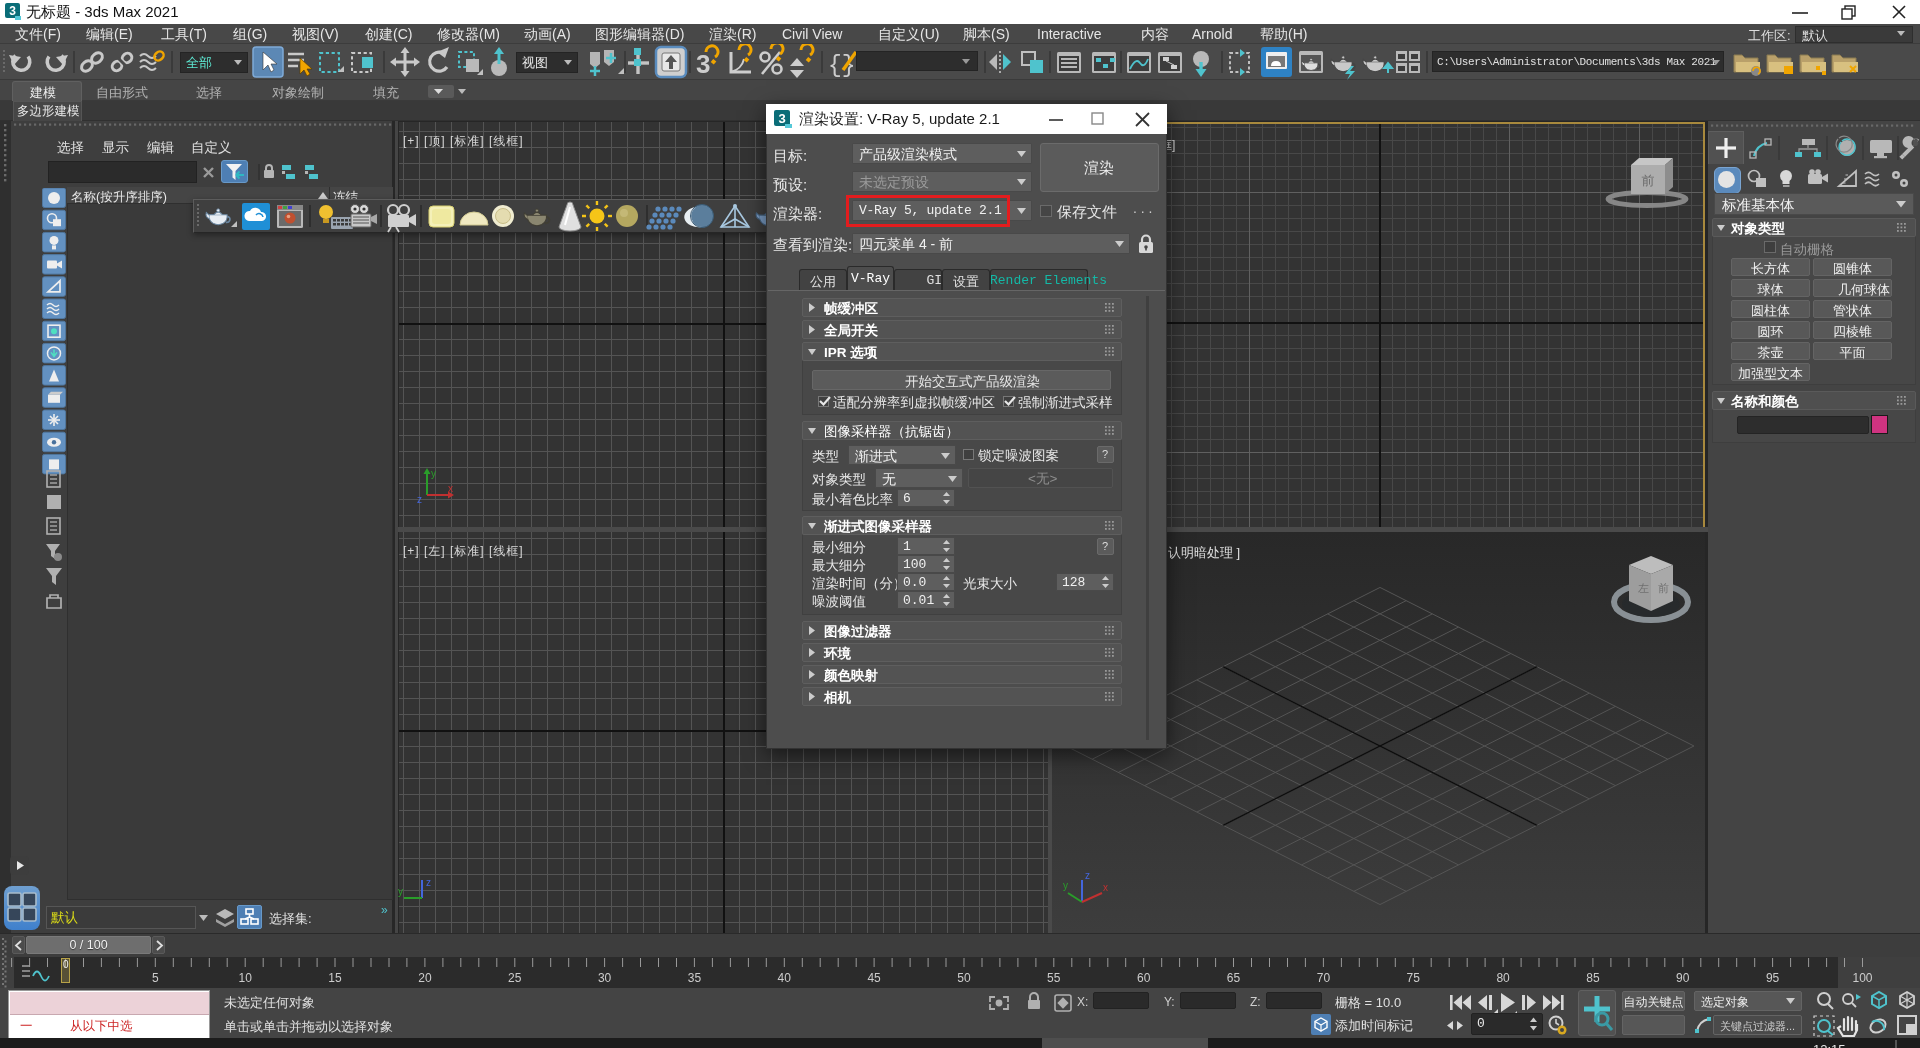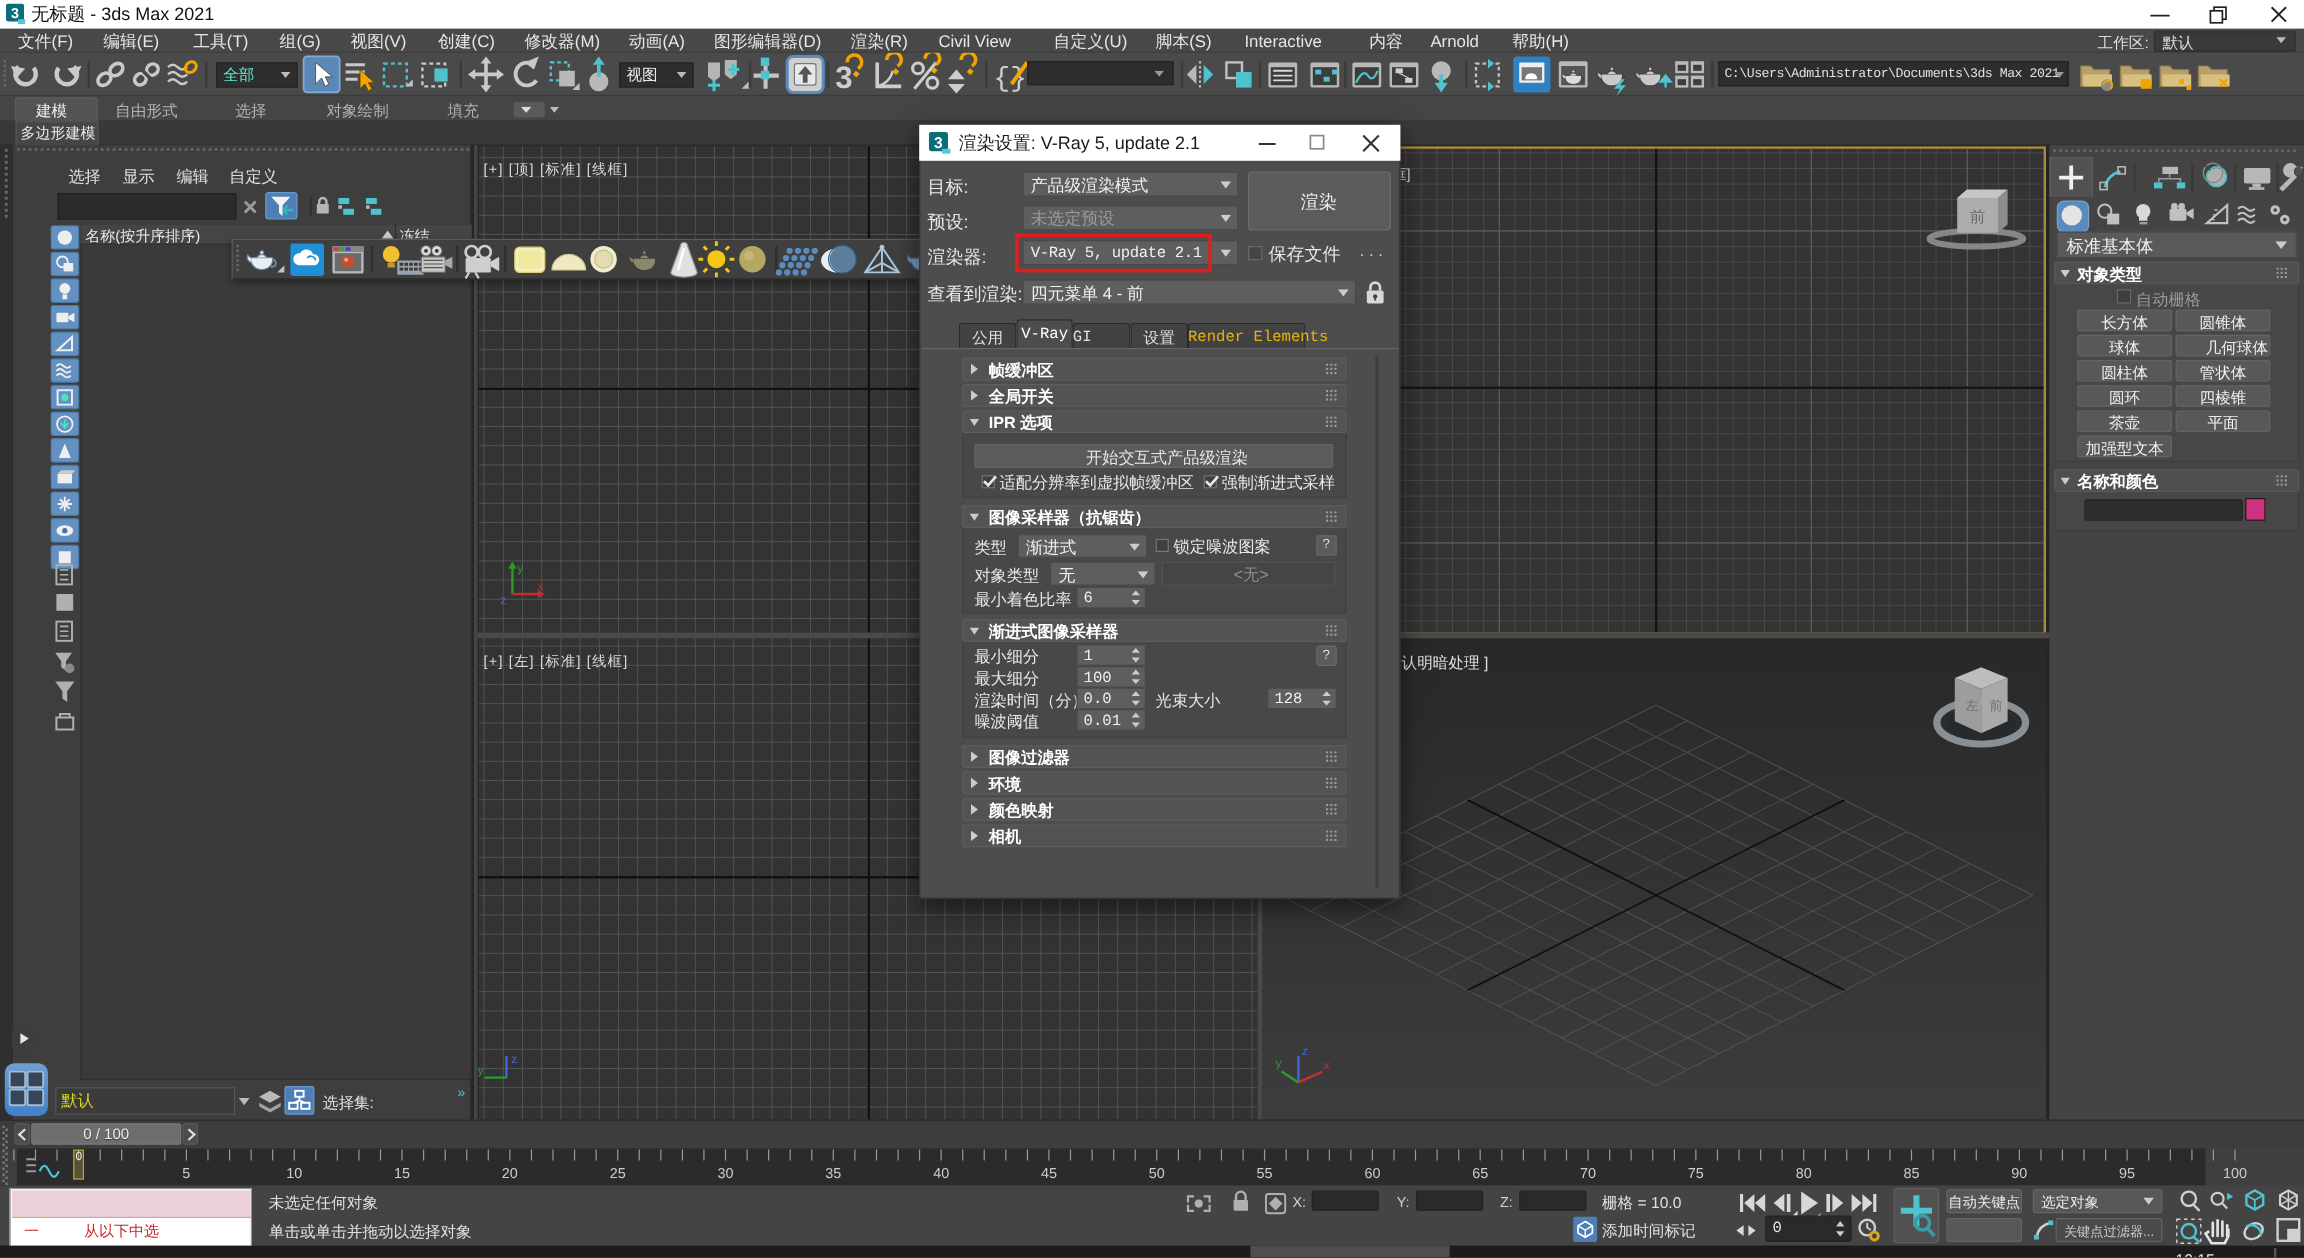--- a/index.html
+++ b/index.html
@@ -797,25 +797,25 @@
       <path d="M5 9 v-2.5 a4 4 0 0 1 8 0 v2.5" fill="none" stroke="#d8d8d8" stroke-width="2.2"></path>
       <circle cx="9" cy="14" r="1.8" fill="#444"></circle>
       <rect x="8.2" y="14" width="1.6" height="3.5" fill="#444"></rect>
     </svg>
 <div class="a" style="left:846px;top:195px;width:164px;height:32px;border:3px solid #e31c1e;z-index:30;"></div>
 <div class="a" style="left:799px;top:269px;width:48px;height:21px;background:#424242;border:1px solid #2a2a2a;border-bottom:none;border-radius:3px 3px 0 0;"></div>
 <div class="tx" style="left:799px;top:273px;font-size:13px;color:#e0e0e0;font-family:Liberation Mono,monospace;width:48px;text-align:center;">公用</div>
 <div class="a" style="left:847px;top:266px;width:47px;height:24px;background:#4d4d4d;border:1px solid #2a2a2a;border-bottom:none;border-radius:3px 3px 0 0;z-index:3;"></div>
 <div class="tx" style="left:847px;top:271px;font-size:13px;color:#fff;font-family:Liberation Mono,monospace;z-index:4;width:47px;text-align:center;">V-Ray</div>
 <div class="a" style="left:894px;top:269px;width:48px;height:21px;background:#424242;border:1px solid #2a2a2a;border-bottom:none;border-radius:3px 3px 0 0;"></div>
-<div class="tx" style="left:894px;top:273px;font-size:13px;color:#e0e0e0;font-family:Liberation Mono,monospace;width:48px;text-align:left;">GI</div>
+<div class="tx" style="left:894px;top:273px;font-size:13px;color:#e0e0e0;font-family:Liberation Mono,monospace;width:48px;text-align:right;">GI</div>
 <div class="a" style="left:942px;top:269px;width:48px;height:21px;background:#424242;border:1px solid #2a2a2a;border-bottom:none;border-radius:3px 3px 0 0;"></div>
 <div class="tx" style="left:942px;top:273px;font-size:13px;color:#e0e0e0;font-family:Liberation Mono,monospace;width:48px;text-align:center;">设置</div>
 <div class="a" style="left:990px;top:269px;width:98px;height:21px;background:#424242;border:1px solid #2a2a2a;border-bottom:none;border-radius:3px 3px 0 0;"></div>
-<div class="tx" style="left:990px;top:273px;font-size:13px;color:#eab308;font-family:Liberation Mono,monospace;width:98px;text-align:right;">Render Elements</div>
+<div class="tx" style="left:990px;top:273px;font-size:13px;color:#14b8a6;font-family:Liberation Mono,monospace;width:98px;text-align:right;">Render Elements</div>
 <div class="a" style="left:768px;top:290px;width:397px;height:1px;background:#666;"></div>
 <div class="a" style="left:802px;top:298px;width:320px;height:19px;background:#535353;border:1px solid #5e5e5e;border-radius:2px;"></div>
 <svg class="a" style="left:809px;top:303px" width="8" height="10">
       <path d="M0 0 l6 4.5 l-6 4.5 z" fill="#ccc"></path>
     </svg>
 <div class="tx" style="left:824px;top:300px;font-size:13.5px;color:#fff;font-weight:bold;">帧缓冲区</div>
 <svg class="a" style="left:1105px;top:303px" width="12" height="10">
       <rect x="0.0" y="0.0" width="1.8" height="1.8" fill="#9a9a9a"></rect>
       <rect x="3.5" y="0.0" width="1.8" height="1.8" fill="#9a9a9a"></rect>
       <rect x="7.0" y="0.0" width="1.8" height="1.8" fill="#9a9a9a"></rect>
@@ -868,21 +868,21 @@
 <div class="tx" style="left:833px;top:394px;font-size:13.5px;color:#e8e8e8;">适配分辨率到虚拟帧缓冲区</div>
 <div class="a" style="left:1003px;top:396px;width:11px;height:11px;background:#3f3f3f;border:1px solid #777;"></div>
 <svg class="a" style="left:1003px;top:394px" width="14" height="14">
       <path d="M2 7 l3.5 3.5 L12 3" stroke="#e8e8e8" stroke-width="2.2" fill="none"></path>
     </svg>
 <div class="tx" style="left:1018px;top:394px;font-size:13.5px;color:#e8e8e8;">强制渐进式采样</div>
 <div class="a" style="left:802px;top:421px;width:320px;height:19px;background:#535353;border:1px solid #5e5e5e;border-radius:2px;"></div>
 <svg class="a" style="left:808px;top:428px" width="10" height="8">
       <path d="M0 0 h8 l-4 6 z" fill="#ccc"></path>
     </svg>
-<div class="tx" style="left:824px;top:423px;font-size:13.5px;color:#fff;font-weight:bold;">图像采样器（抗锯齿）</div>
+<div class="tx" style="left:824px;top:423px;font-size:13.5px;color:#fff;font-weight:normal;">图像采样器（抗锯齿）</div>
 <svg class="a" style="left:1105px;top:426px" width="12" height="10">
       <rect x="0.0" y="0.0" width="1.8" height="1.8" fill="#9a9a9a"></rect>
       <rect x="3.5" y="0.0" width="1.8" height="1.8" fill="#9a9a9a"></rect>
       <rect x="7.0" y="0.0" width="1.8" height="1.8" fill="#9a9a9a"></rect>
       <rect x="0.0" y="3.5" width="1.8" height="1.8" fill="#9a9a9a"></rect>
       <rect x="3.5" y="3.5" width="1.8" height="1.8" fill="#9a9a9a"></rect>
       <rect x="7.0" y="3.5" width="1.8" height="1.8" fill="#9a9a9a"></rect>
       <rect x="0.0" y="7.0" width="1.8" height="1.8" fill="#9a9a9a"></rect>
       <rect x="3.5" y="7.0" width="1.8" height="1.8" fill="#9a9a9a"></rect>
       <rect x="7.0" y="7.0" width="1.8" height="1.8" fill="#9a9a9a"></rect>

